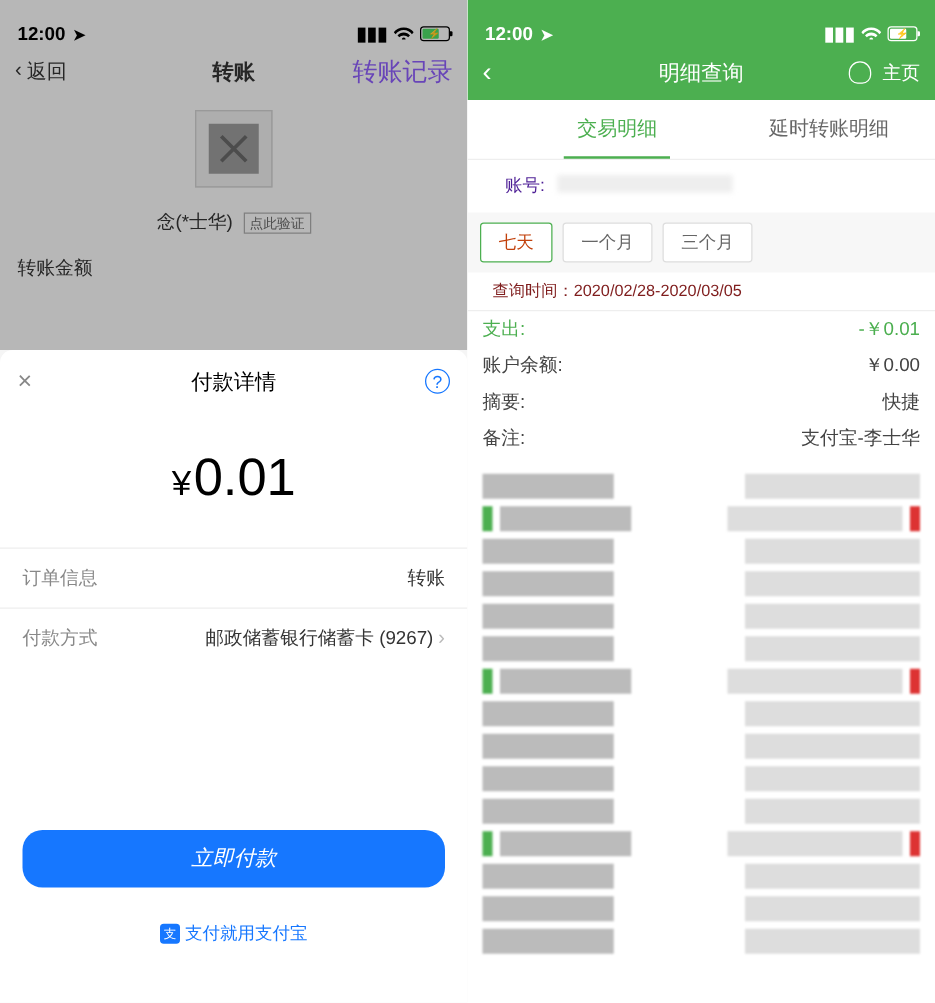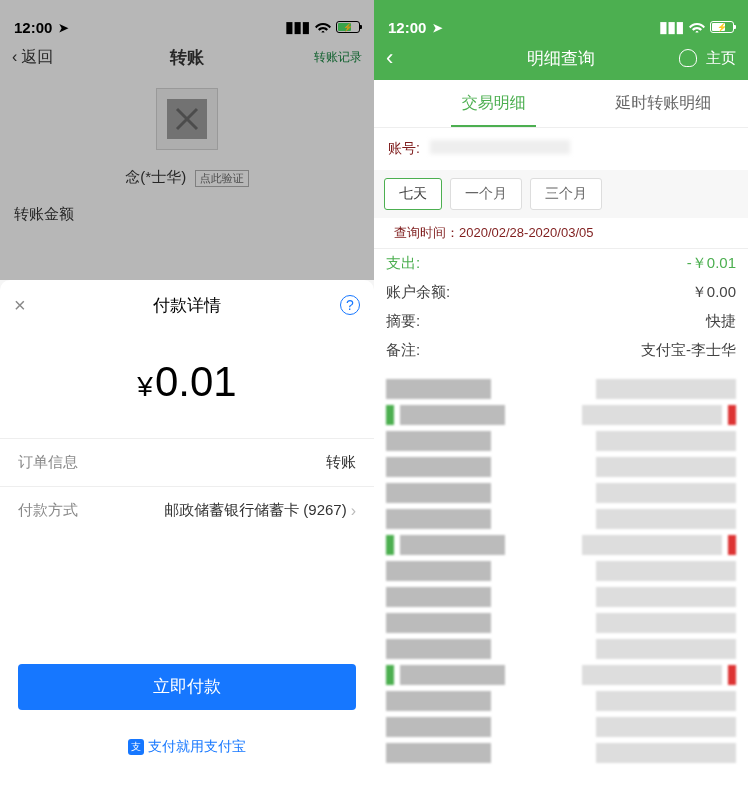--- a/index.html
+++ b/index.html
@@ -18,62 +18,62 @@
 .battery-box { width: 24px; height: 12px; border: 1px solid currentColor; border-radius: 3px; position: relative; }
 .battery-box::after { content: ""; position: absolute; right: -3px; top: 3px; width: 2px; height: 4px; background: currentColor; border-radius: 0 1px 1px 0; }
 .battery-fill { position: absolute; left: 1px; top: 1px; bottom: 1px; width: 60%; background: #4cd964; border-radius: 1px; }
 .battery-bolt { position: absolute; left: 50%; top: 50%; transform: translate(-50%,-50%); font-size: 8px; color: #000; }
 
 
 .dim-overlay { position: absolute; top: 0; left: 0; right: 0; height: 280px; background: rgba(0,0,0,0.25); pointer-events: none; }
 .top-nav { height: 42px; display: flex; align-items: center; justify-content: space-between; padding: 0 12px; font-size: 17px; color: #333; position: relative; }
 .top-nav .back { display: flex; align-items: center; gap: 4px; font-size: 16px; color: #333; }
 .top-nav .title { position: absolute; left: 50%; transform: translateX(-50%); font-weight: 600; }
-.top-nav .right-link { font-size: 12px; color: #15803d; }
+.top-nav .right-link { font-size: 20px; color: #8b5cf6; }
 
 .profile { text-align: center; padding: 10px 0 8px; }
 .avatar { width: 62px; height: 62px; margin: 0 auto 8px; background: #ddd; border: 1px solid #ccc; display: flex; align-items: center; justify-content: center; overflow: hidden; }
 .avatar svg { width: 100%; height: 100%; }
 .username { font-size: 15px; color: #333; display: inline-block; }
 .verify-btn { display: inline-block; border: 1px solid #aaa; font-size: 11px; padding: 0 4px; margin-left: 4px; color: #666; margin-top: 12px; }
 .email { font-size: 12px; color: #888; margin-top: 4px; }
 .amount-label { font-size: 15px; padding: 10px 14px 6px; color: #333; }
 
 
 .sheet { position: absolute; left: 0; right: 0; top: 280px; bottom: 0; background: #fff; border-radius: 10px 10px 0 0; }
 .sheet-header { display: flex; align-items: center; justify-content: center; height: 50px; position: relative; font-size: 17px; font-weight: 500; }
 .sheet-close { position: absolute; left: 14px; font-size: 20px; color: #888; }
 .sheet-help { position: absolute; right: 14px; width: 20px; height: 20px; border: 1.5px solid #1677ff; border-radius: 50%; color: #1677ff; font-size: 14px; display: flex; align-items: center; justify-content: center; }
 .big-amount { text-align: center; font-size: 42px; font-weight: 500; padding: 28px 0 32px; color: #000; }
 .big-amount .cur { font-size: 28px; margin-right: 2px; }
 .sheet-row { display: flex; justify-content: space-between; align-items: center; padding: 14px 18px; font-size: 15px; color: #888; border-top: 0.5px solid #eee; }
 .sheet-row .val { color: #333; display: flex; align-items: center; gap: 4px; }
 .chevron { color: #bbb; font-size: 16px; }
-.pay-btn { margin: 130px 18px 0; background: #1677ff; color: #fff; text-align: center; height: 46px; line-height: 46px; border-radius: 4px; font-size: 17px; }
+.pay-btn { margin: 130px 18px 0; background: #1677ff; color: #fff; text-align: center; height: 46px; line-height: 46px; border-radius: 16px; font-size: 17px; font-style: italic; }
 .alipay-link { text-align: center; margin-top: 28px; color: #1677ff; font-size: 14px; font-weight: 500; display: flex; align-items: center; justify-content: center; gap: 4px; }
 .alipay-logo { width: 16px; height: 16px; background: #1677ff; color: #fff; font-size: 10px; border-radius: 3px; display: inline-flex; align-items: center; justify-content: center; }
 
 
 .green-nav { background: #4caf50; color: #fff; height: 44px; display: flex; align-items: center; padding: 0 12px; position: relative; }
 .green-nav .back-chev { font-size: 22px; }
 .green-nav .title { position: absolute; left: 50%; transform: translateX(-50%); font-size: 17px; }
 .green-nav .home { position: absolute; right: 12px; display: flex; align-items: center; gap: 9px; font-size: 15px; }
 .headset { width: 18px; height: 18px; border: 1.5px solid #fff; border-radius: 50% 50% 40% 40%; position: relative; }
 
 .tabs { display: flex; height: 48px; border-bottom: 1px solid #eee; }
 .tab { flex: 1; display: flex; align-items: center; justify-content: center; font-size: 16px; color: #666; position: relative; }
 .tab.active { color: #4caf50; margin-left: 35px; }
 .tab.active::after { content: ""; position: absolute; bottom: 0; left: 25%; right: 25%; height: 2px; background: #4caf50; }
 
-.account-row { padding: 12px 14px; font-size: 14px; color: #7f1d1d; display: flex; align-items: flex-start; }
+.account-row { padding: 12px 30px; font-size: 14px; color: #4c1d95; display: flex; align-items: flex-start; }
 .account-row .blur { margin-left: 10px; width: 140px; height: 14px; background: #eee; filter: blur(2px); }
 
 .range-bar { display: flex; gap: 8px; padding: 8px 10px; background: #f7f7f7; }
 .range-btn { flex: 0 0 auto; padding: 6px 14px; background: #fff; border: 1px solid #ddd; border-radius: 3px; font-size: 14px; color: #666; }
-.range-btn.active { border-color: #4caf50; color: #404040; }
+.range-btn.active { border-color: #4caf50; color: #c2410c; }
 .range-btn.more { margin-left: auto; border: none; background: transparent; }
 
 .query-time { padding: 6px 20px; font-size: 13px; color: #7f1d1d; border-bottom: 1px solid #eee; }
 
 .detail-rows { }
 .drow { display: flex; justify-content: space-between; padding: 5px 12px; font-size: 15px; }
 .drow .k { color: #444; }
 .drow .v { color: #444; }
 .drow.green .k, .drow.green .v { color: #4caf50; }
 

